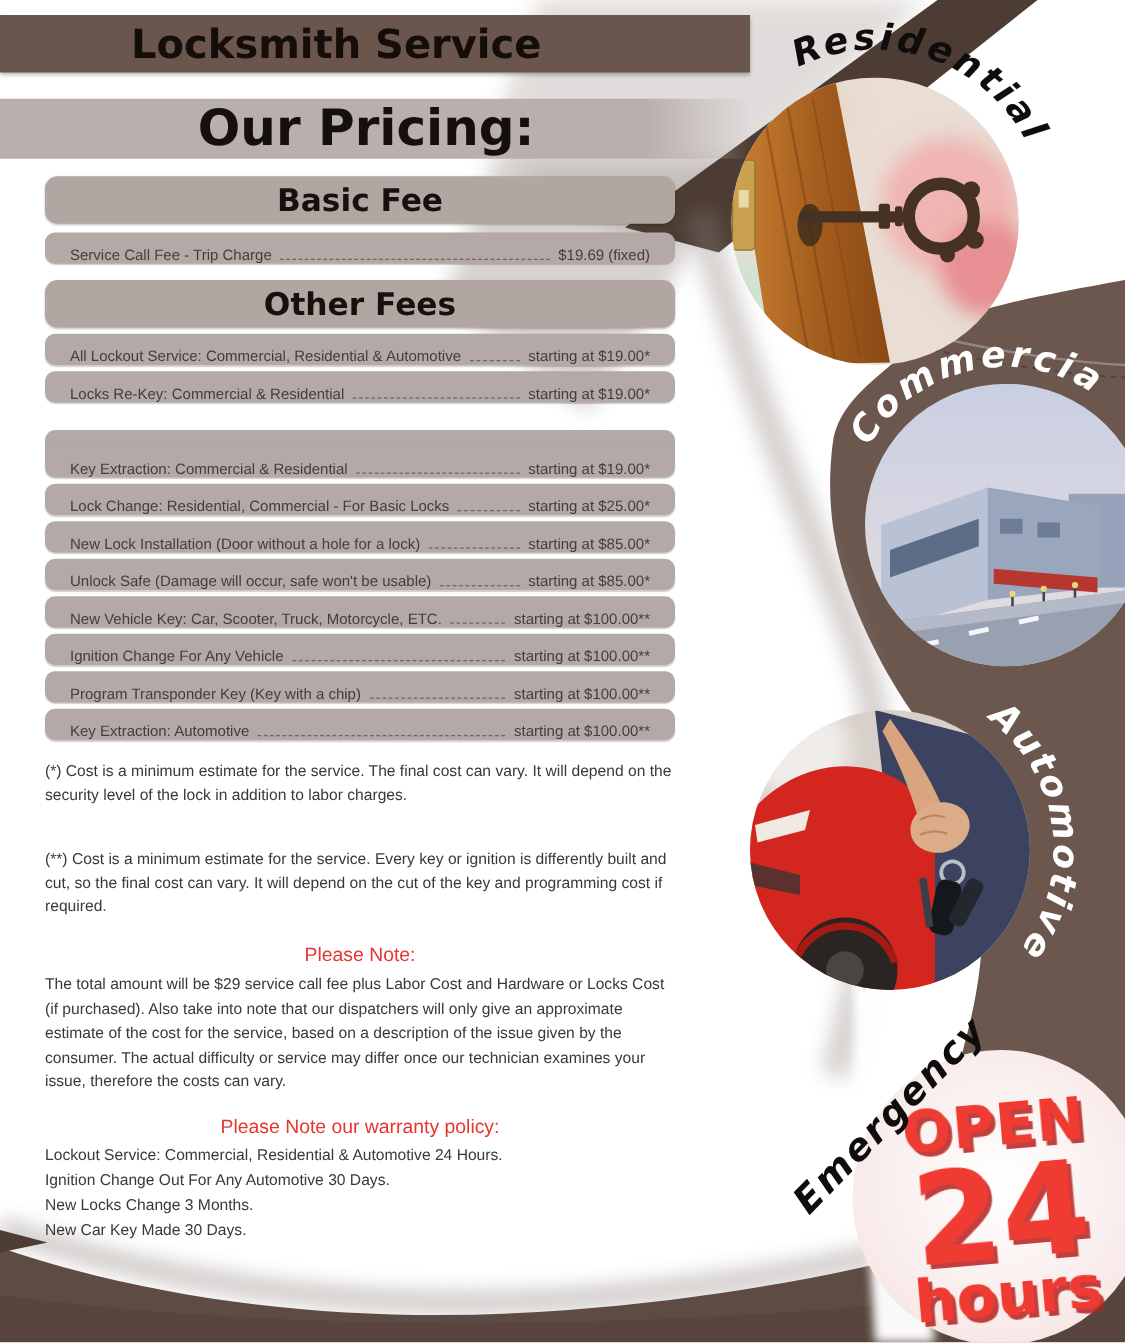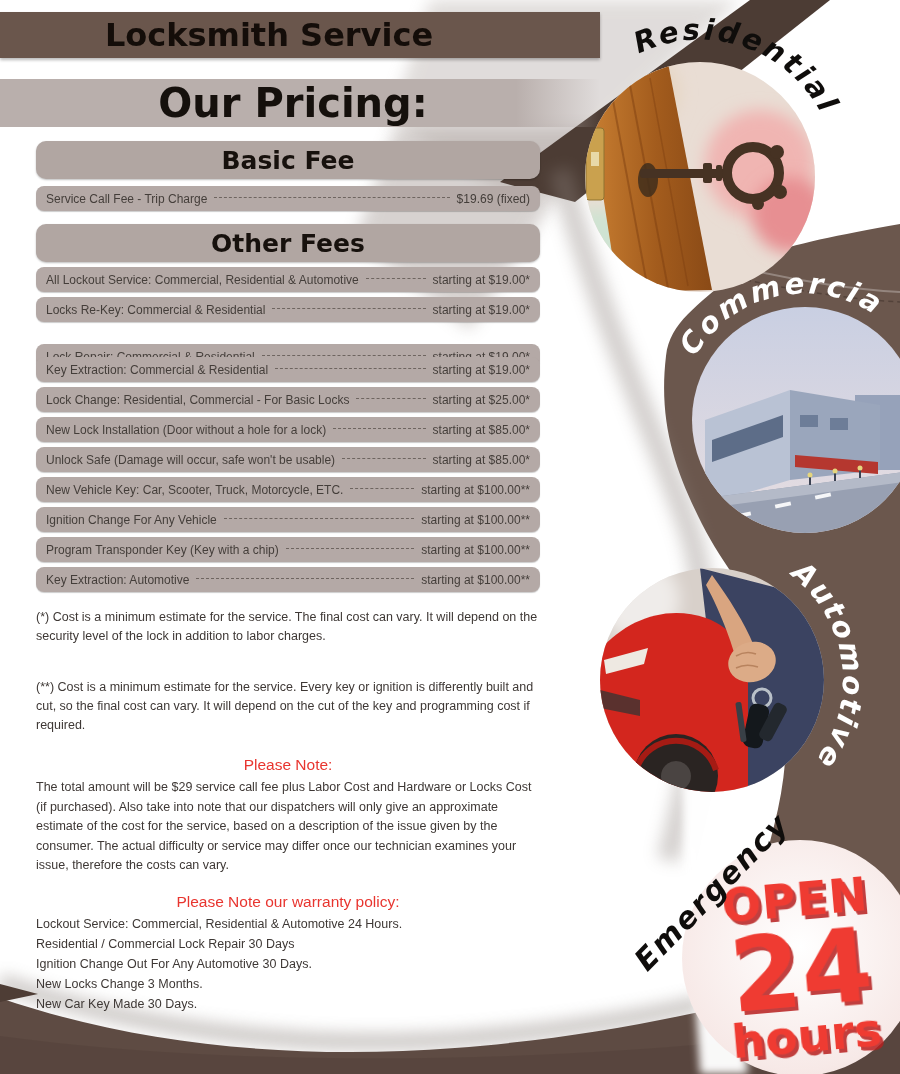--- a/index.html
+++ b/index.html
@@ -17,21 +17,21 @@
              background:linear-gradient(to right,#b9afac 0%,#b9afac 86%,rgba(185,175,172,0) 100%);
              display:flex;align-items:center;justify-content:center;padding-right:14px;box-sizing:border-box;}
   .bar-pricing span{font-family:"DejaVu Sans",sans-serif;font-weight:800;font-size:40px;color:#15100c;}
 
   .sec-header{left:36px;width:504px;height:38px;background:#b1a6a2;border-radius:10px;
              display:flex;align-items:center;justify-content:center;
              box-shadow:0 1px 2px rgba(0,0,0,.25);}
   .sec-header span{font-family:"DejaVu Sans",sans-serif;font-weight:800;font-size:25px;color:#17110d;}
 
   .fee-row{left:36px;width:504px;height:25px;background:#b4a9a6;border-radius:8px;
-           display:flex;align-items:center;padding:0 10px;box-sizing:border-box;
+           display:flex;align-items:flex-end;padding:0 20px;box-sizing:border-box;
            font-size:12px;color:#443e3a;box-shadow:0 1px 1px rgba(0,0,0,.2);}
   .fee-row .label{white-space:nowrap;}
   .fee-row .price{white-space:nowrap;}
   .fee-row .leader{flex:1;height:0;border-bottom:1.6px dashed #6e6560;margin:0 7px 3px 7px;min-width:12px;}
 
   .note{left:36px;width:504px;text-align:left;font-size:12.5px;color:#3e3835;line-height:19px;}
   .red-title{left:36px;width:504px;text-align:center;font-size:15.5px;color:#e8352f;}
   .warranty div{line-height:20px;}
 </style>
 </head>
@@ -276,19 +276,18 @@
 
   <div class="abs note" style="top:608px;">(*) Cost is a minimum estimate for the service. The final cost can vary. It will depend on the security level of the lock in addition to labor charges.</div>
   <div class="abs note" style="top:678px;">(**) Cost is a minimum estimate for the service. Every key or ignition is differently built and cut, so the final cost can vary. It will depend on the cut of the key and programming cost if required.</div>
 
   <div class="abs red-title" style="top:756px;">Please Note:</div>
   <div class="abs note" style="top:778px;line-height:19.5px;">The total amount will be $29 service call fee plus Labor Cost and Hardware or Locks Cost (if purchased). Also take into note that our dispatchers will only give an approximate estimate of the cost for the service, based on a description of the issue given by the consumer. The actual difficulty or service may differ once our technician examines your issue, therefore the costs can vary.</div>
 
   <div class="abs red-title" style="top:893px;">Please Note our warranty policy:</div>
   <div class="abs note warranty" style="top:914px;">
     <div>Lockout Service: Commercial, Residential &amp; Automotive 24 Hours.</div>
-    <div>Residential / Commercial Lock Repair 30 Days</div>
     <div>Ignition Change Out For Any Automotive 30 Days.</div>
     <div>New Locks Change 3 Months.</div>
     <div>New Car Key Made 30 Days.</div>
   </div>
 
 </div>
 
 </body></html>

